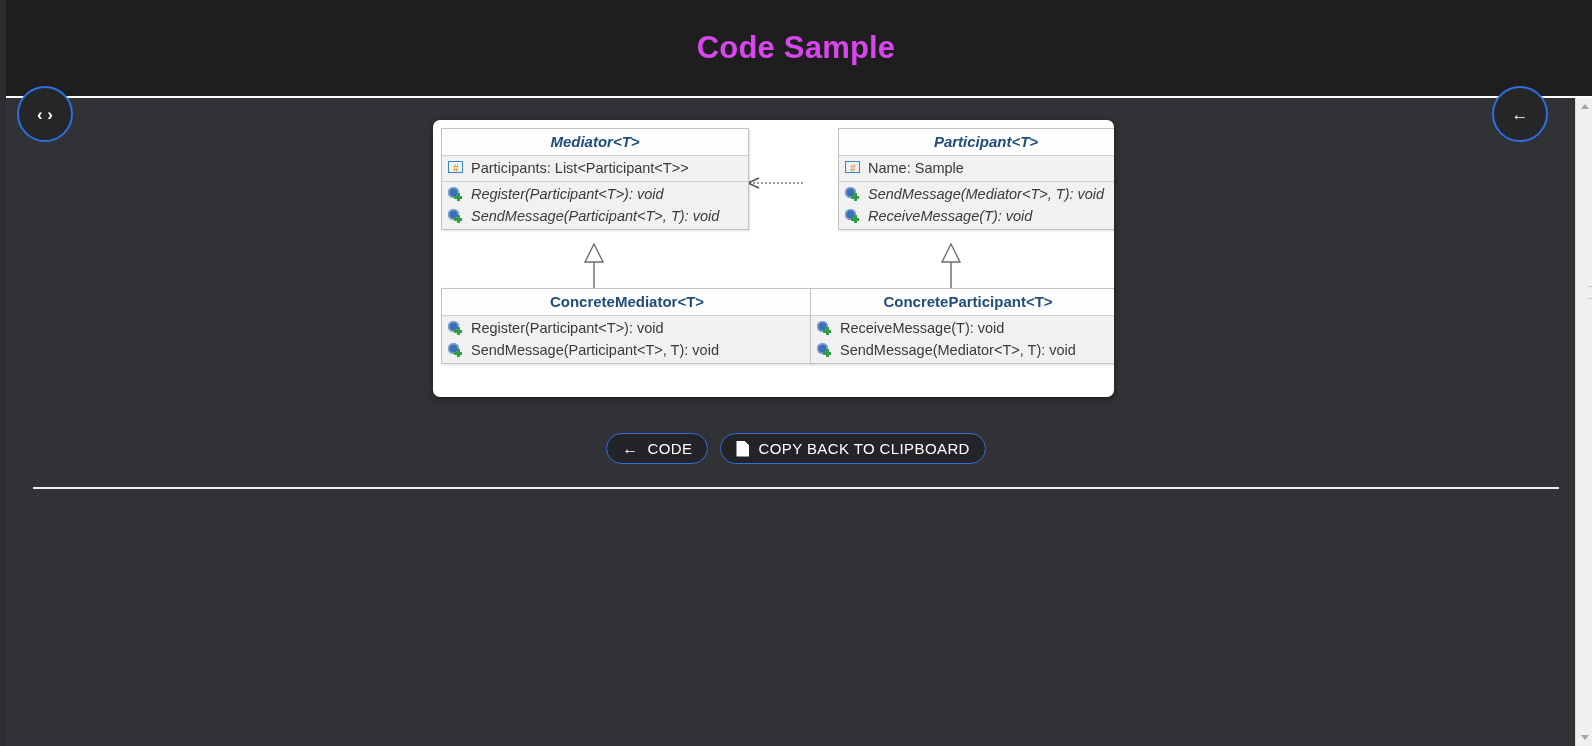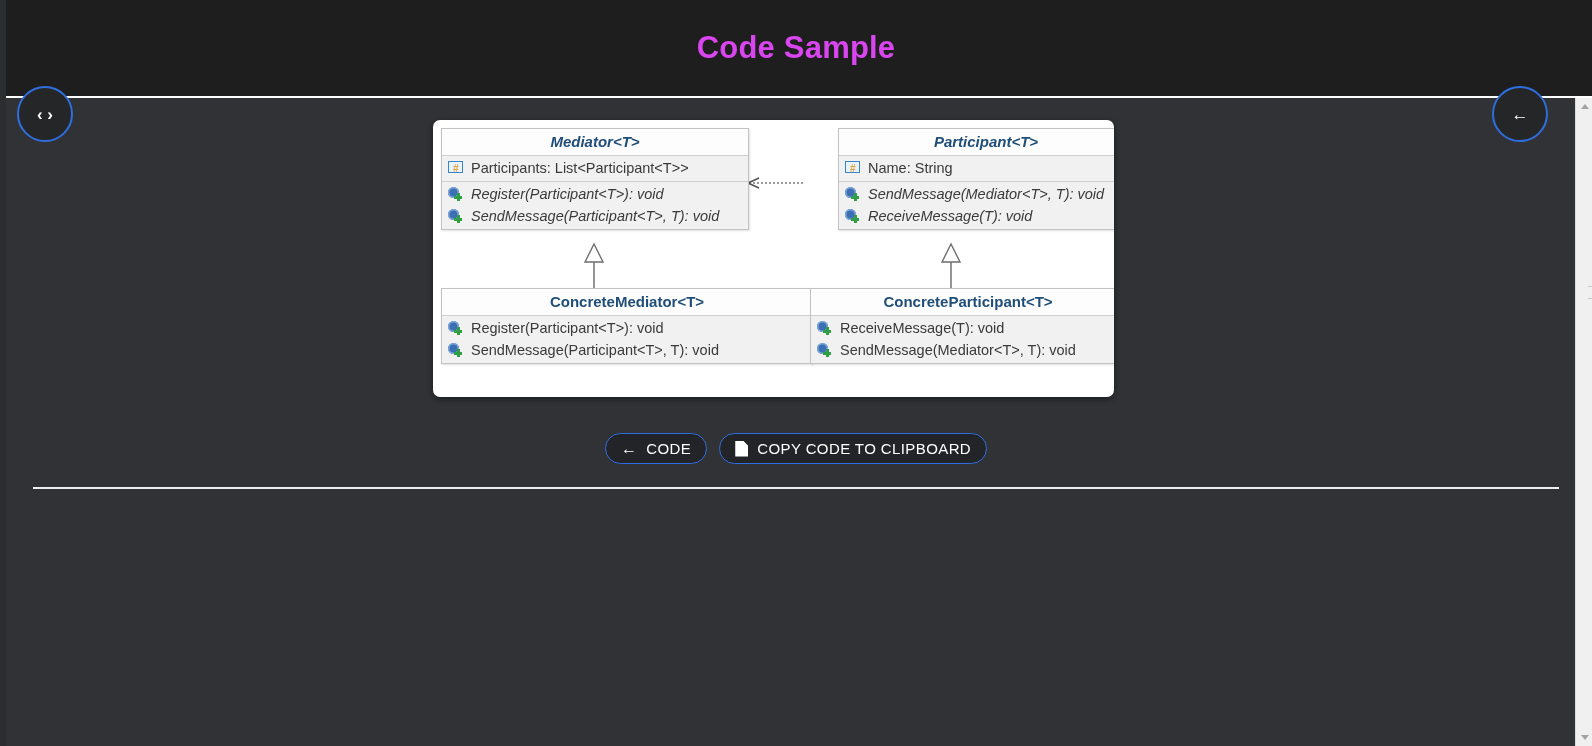--- a/index.html
+++ b/index.html
@@ -264,21 +264,21 @@
             <span>SendMessage(Participant&lt;T&gt;, T): void</span>
           </div>
         </div>
       </div>
 
       <div class="uml-box" style="left:369px; top:8px; width:296px;margin-left:36px;">
         <div class="uml-title abstract">Participant&lt;T&gt;</div>
         <div class="uml-section">
           <div class="uml-row">
             <span class="ico ico-prop"></span>
-            <span>Name: String</span>
+            <span>Name: Sample</span>
           </div>
         </div>
         <div class="uml-section">
           <div class="uml-row italic">
             <span class="ico ico-meth"></span>
             <span>SendMessage(Mediator&lt;T&gt;, T): void</span>
           </div>
           <div class="uml-row italic">
             <span class="ico ico-meth"></span>
             <span>ReceiveMessage(T): void</span>
@@ -317,21 +317,21 @@
     </div>
   </div>
 
   <div class="actions">
     <div class="action-btn">
       <span class="arrow-glyph">←</span>
       <span>CODE</span>
     </div>
     <div class="action-btn">
       <span class="doc-icon"></span>
-      <span>COPY CODE TO CLIPBOARD</span>
+      <span>COPY BACK TO CLIPBOARD</span>
     </div>
   </div>
 
   <div class="divider"></div>
 
   <div class="scrollbar">
     <div class="sb-arrow up">
         <i></i>
       </div>
     <div class="sb-thumb">

